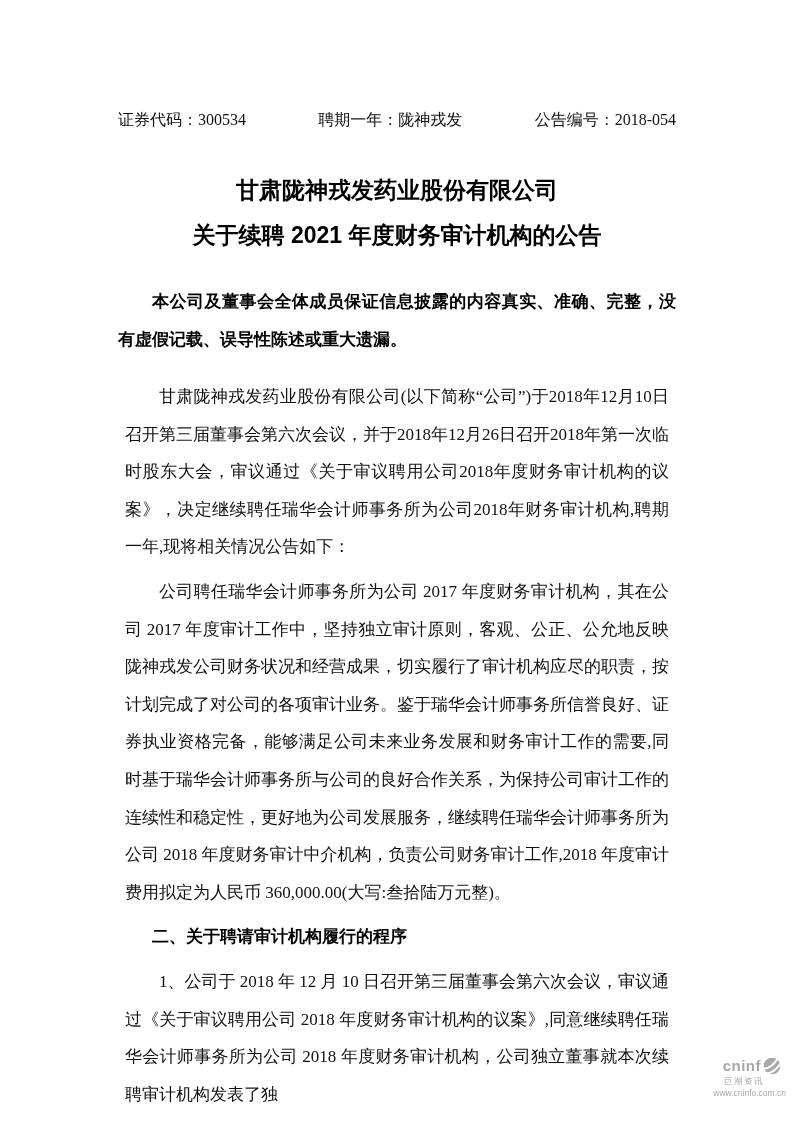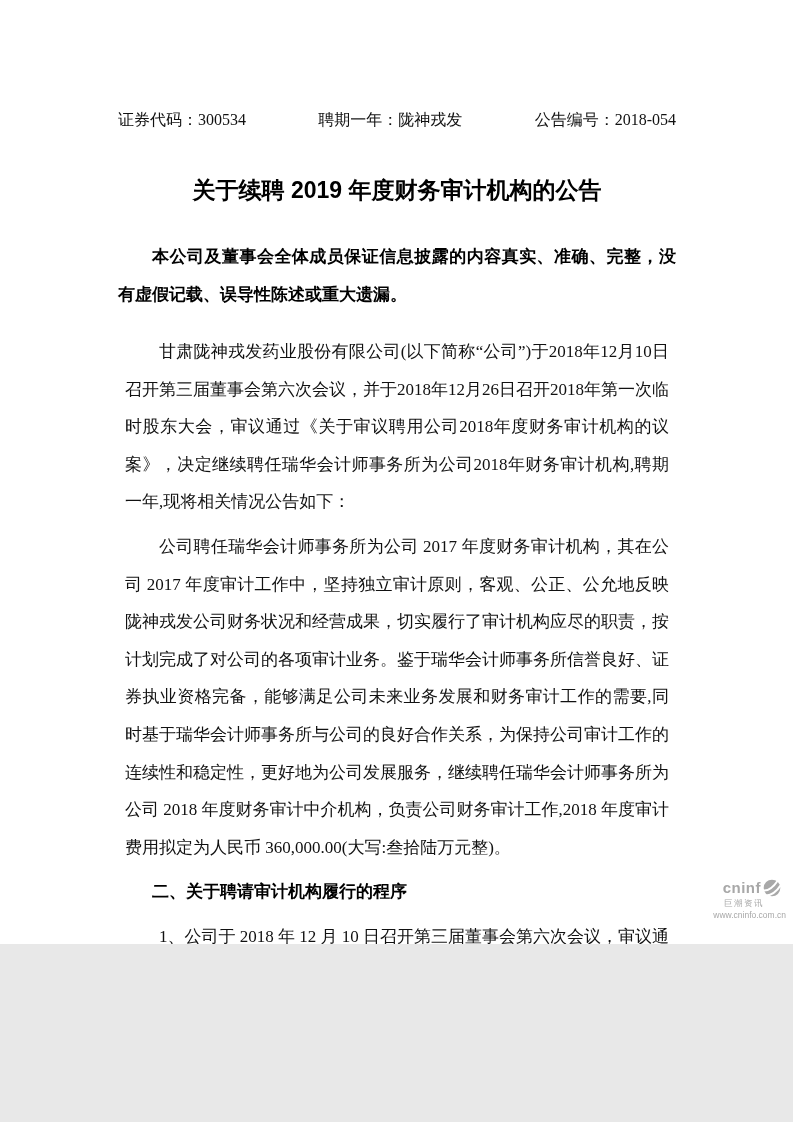--- a/index.html
+++ b/index.html
@@ -1,19 +1,19 @@
 <!DOCTYPE html>
 <html><head>
 <meta charset="utf-8">
 <style>
   html, body { margin: 0; padding: 0; background: #e8e8e8; }
   .page {
     position: relative;
     width: 793px;
-    height: 944px;
+    height: 1122px;
     background: #ffffff;
     overflow: hidden;
     color: #111111;
   }
   .content {
     position: absolute;
     left: 118px;
     top: 108px;
     width: 558px;
   }
@@ -105,21 +105,22 @@
 <div class="page">
   <div class="content">
 
     <div class="doc-header">
       <span>证券代码：300534</span>
       <span>聘期一年：陇神戎发</span>
       <span>公告编号：2018-054</span>
     </div>
 
     <h1 class="doc-title">
-      <span class="title-line">关于续聘 2019 年度财务审计机构的公告</span>
+      <span class="title-line">甘肃陇神戎发药业股份有限公司</span>
+      <span class="title-line">关于续聘 2021 年度财务审计机构的公告</span>
     </h1>
 
     <p class="notice">本公司及董事会全体成员保证信息披露的内容真实、准确、完整，没有虚假记载、误导性陈述或重大遗漏。</p>
 
     <p class="para intro">甘肃陇神戎发药业股份有限公司(以下简称“公司”)于2018年12月10日召开第三届董事会第六次会议，并于2018年12月26日召开2018年第一次临时股东大会，审议通过《关于审议聘用公司2018年度财务审计机构的议案》，决定继续聘任瑞华会计师事务所为公司2018年财务审计机构,聘期一年,现将相关情况公告如下：</p>
 
     <p class="para">公司聘任瑞华会计师事务所为公司 2017 年度财务审计机构，其在公司 2017 年度审计工作中，坚持独立审计原则，客观、公正、公允地反映陇神戎发公司财务状况和经营成果，切实履行了审计机构应尽的职责，按计划完成了对公司的各项审计业务。鉴于瑞华会计师事务所信誉良好、证券执业资格完备，能够满足公司未来业务发展和财务审计工作的需要,同时基于瑞华会计师事务所与公司的良好合作关系，为保持公司审计工作的连续性和稳定性，更好地为公司发展服务，继续聘任瑞华会计师事务所为公司 2018 年度财务审计中介机构，负责公司财务审计工作,2018 年度审计费用拟定为人民币 360,000.00(大写:叁拾陆万元整)。</p>
 
     <h2 class="heading">二、关于聘请审计机构履行的程序</h2>
     <p class="para">1、公司于 2018 年 12 月 10 日召开第三届董事会第六次会议，审议通过《关于审议聘用公司 2018 年度财务审计机构的议案》,同意继续聘任瑞华会计师事务所为公司 2018 年度财务审计机构，公司独立董事就本次续聘审计机构发表了独</p>

